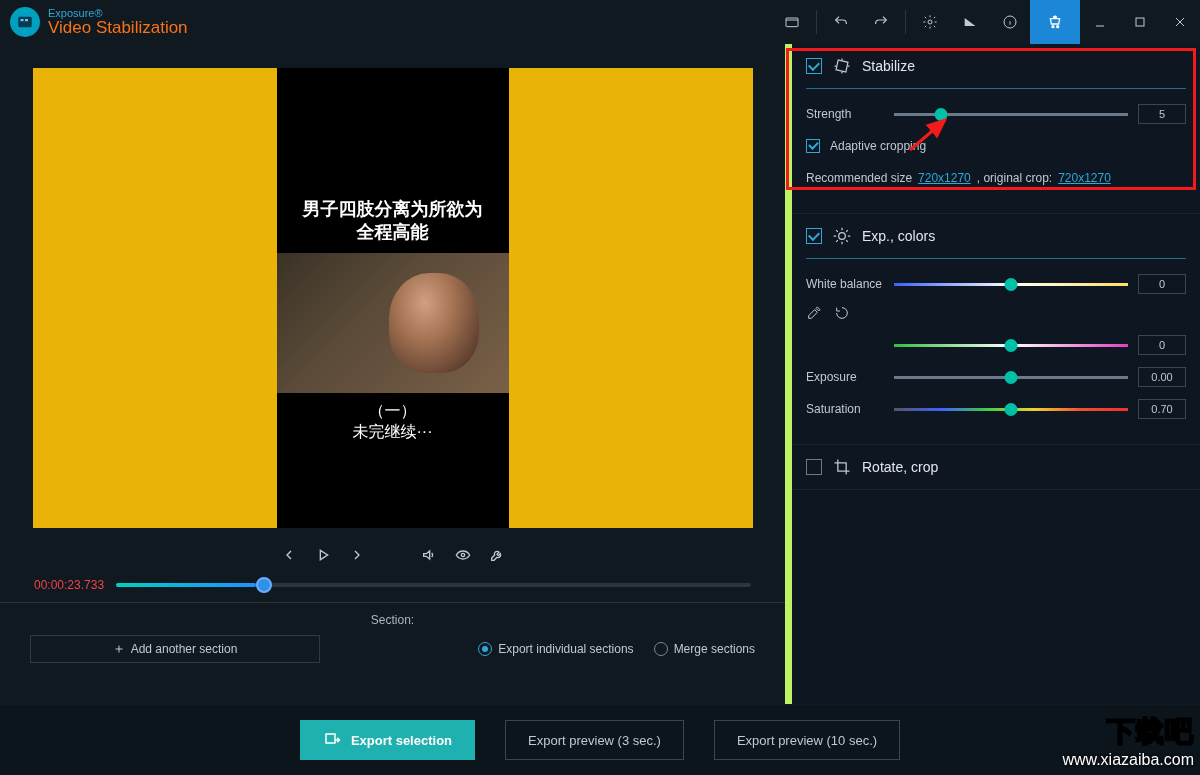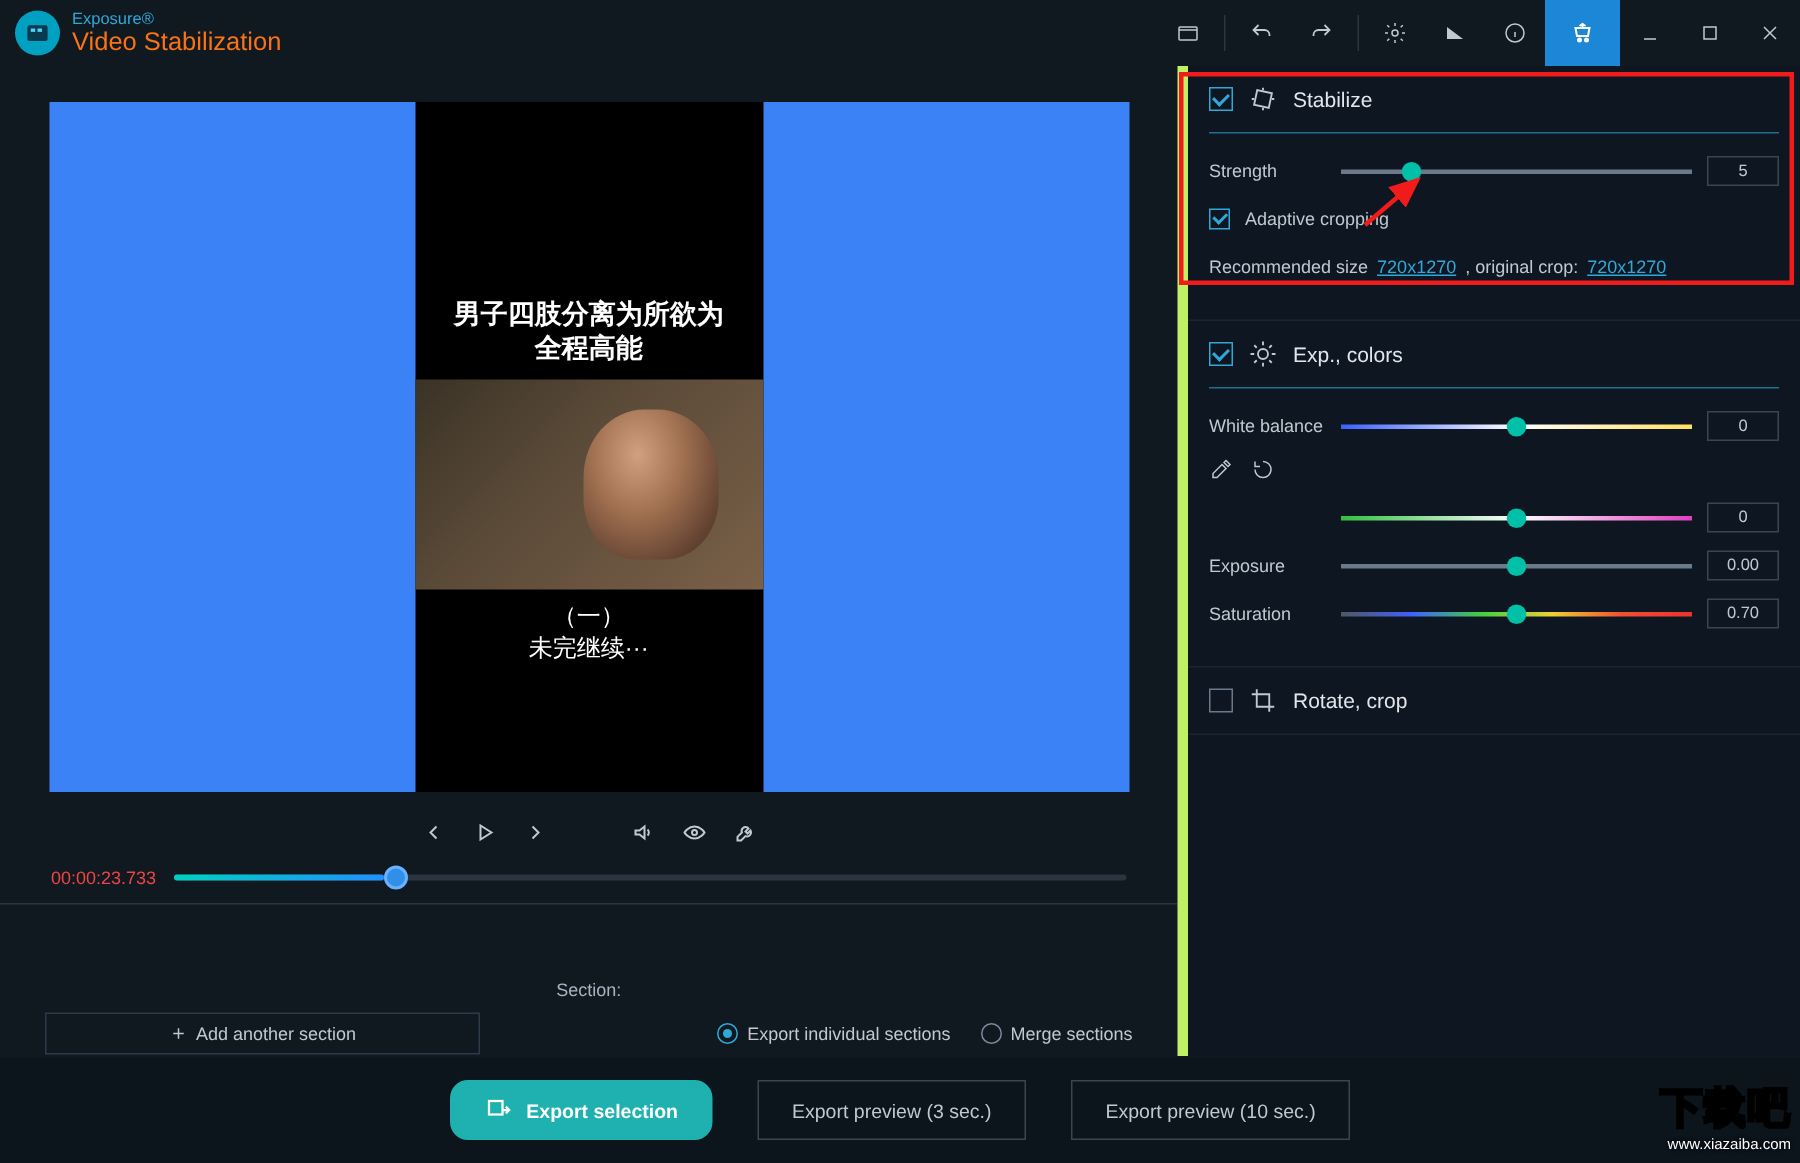--- a/index.html
+++ b/index.html
@@ -12,21 +12,21 @@
 .brand-main { font-size:17px; color:#f97316; }
 .title-right { margin-left:auto; display:flex; align-items:center; height:100%; }
 .title-btn { width:40px; height:44px; display:flex; align-items:center; justify-content:center; color:#c0c8d0; cursor:pointer; }
 .title-btn svg { width:16px; height:16px; }
 .title-btn.cart { background:#1b87d6; width:50px; }
 .title-sep { width:1px; height:24px; background:#2a3540; margin:0 4px; }
 
 .main { display:flex; height:660px; }
 .left { width:785px; display:flex; flex-direction:column; }
 .preview { flex:0 0 auto; height:490px; background:#101820; display:flex; align-items:center; justify-content:center; padding:18px 30px 0; }
-.video-box { width:720px; height:460px; background:#3b82f6; display:flex; align-items:center; justify-content:center; position:relative; }
+.video-box { width:720px; height:460px; background:#eab308; display:flex; align-items:center; justify-content:center; position:relative; }
 .video-inner { width:232px; height:460px; background:#000; position:relative; display:flex; flex-direction:column; align-items:center; justify-content:flex-start; color:#fff; text-align:center; }
 .vtext1 { font-size:18px; font-weight:600; margin-top:130px; line-height:1.3; }
 .vtext2 { font-size:18px; font-weight:600; line-height:1.3; }
 .vface { width:232px; height:140px; background:linear-gradient(135deg,#3a3226 0%,#5a4a38 40%,#7a6048 100%); margin-top:8px; position:relative; overflow:hidden; }
 .vface::after{ content:""; position:absolute; right:30px; top:20px; width:90px; height:100px; background:radial-gradient(ellipse at 40% 30%, #d0a080 0%, #a07050 40%, #604030 80%); border-radius:45% 45% 40% 40%; }
 .vglasses{ position:absolute; right:38px; top:45px; width:70px; height:18px; }
 .vglasses::before,.vglasses::after{ content:""; position:absolute; width:26px; height:16px; border:2px solid #222; border-radius:4px; background:rgba(80,60,40,.3); top:0; }
 .vglasses::before{ left:0 } .vglasses::after{ right:0 }
 .vtext3 { font-size:16px; margin-top:8px; }
 .vtext4 { font-size:16px; }
@@ -35,21 +35,21 @@
 .controls .ctrl { color:#c0c8d0; cursor:pointer; display:flex; align-items:center; }
 .controls svg { width:16px; height:16px; stroke:#c0c8d0; fill:none; stroke-width:2; }
 
 .timeline { display:flex; align-items:center; padding:6px 34px 10px; gap:12px; }
 .time { font-size:12px; color:#ef4444; min-width:70px;text-align:right; }
 .track { flex:1; height:4px; background:#2a3540; position:relative; border-radius:2px; }
 .track-fill { position:absolute; left:0; top:0; height:4px; background:linear-gradient(90deg,#00d0c0,#2090ff); border-radius:2px; }
 .track-thumb { position:absolute; top:-6px; width:16px; height:16px; border-radius:50%; background:#3090e8; border:2px solid #6ab0ff; }
 
 .section-area { border-top:1px solid #2a3540; padding:10px 30px 0; }
-.section-label { text-align:center; font-size:12px; color:#aab4c0; margin-bottom:8px;margin-top:40px; }
+.section-label { text-align:center; font-size:12px; color:#aab4c0; margin-bottom:8px; }
 .section-row { display:flex; align-items:center; gap:24px; }
 .add-section-btn { flex:0 0 290px; height:28px; border:1px solid #2a3a48; display:flex; align-items:center; justify-content:center; gap:6px; font-size:12px; color:#c0c8d0; cursor:pointer; }
 .radio-group { display:flex; align-items:center; gap:20px; margin-left:auto; font-size:12px; }
 .radio { display:flex; align-items:center; gap:6px; cursor:pointer; }
 .radio-dot { width:14px; height:14px; border:1.5px solid #7a8a9a; border-radius:50%; display:flex; align-items:center; justify-content:center; }
 .radio.sel .radio-dot { border-color:#2fa8d8; }
 .radio.sel .radio-dot::after { content:""; width:6px; height:6px; background:#2fa8d8; border-radius:50%; }
 
 .right { flex:1; background:#0e1721; border-left:7px solid #bef264; padding:0; }
 .panel { border-bottom:1px solid #1a2430; }
@@ -75,26 +75,26 @@
 .small-chk.on::after { content:""; width:7px; height:4px; border-left:2px solid #2fa8d8; border-bottom:2px solid #2fa8d8; transform:rotate(-45deg) translate(1px,-1px); }
 .link { color:#2fa8d8; text-decoration:underline; cursor:pointer; }
 .eyedrop-row { display:flex; gap:12px; margin:8px 0 4px; }
 .eyedrop-row svg { width:16px; height:16px; stroke:#c0c8d0; fill:none; stroke-width:1.5; }
 
 .highlight-box { position:absolute; border:3px solid #f21b1b; pointer-events:none; }
 .arrow { position:absolute; pointer-events:none; }
 
 .footer { position:absolute; left:0; bottom:0; width:1200px; height:70px; background:#0c141c; display:flex; align-items:center; justify-content:center; gap:30px; }
 .export-btn { height:40px; padding:0 22px; display:flex; align-items:center; gap:10px; font-size:13px; cursor:pointer; border:1px solid #3a4550; color:#c0c8d0; }
-.export-btn.primary { background:#1fb0b0; border-color:#1fb0b0; color:#fff; font-weight:600;border-radius:12px; }
+.export-btn.primary { background:#1fb0b0; border-color:#1fb0b0; color:#fff; font-weight:600; }
 .export-btn svg { width:18px; height:18px; }
 
 .watermark { position:absolute; right:6px; bottom:6px; text-align:right; pointer-events:none; }
 .watermark .big { font-size:28px; font-weight:900; color:#fff; -webkit-text-stroke:2px #000; letter-spacing:1px; }
-.watermark .url { font-size:10px; color:#fff; text-shadow:0 0 3px #000; }
+.watermark .url { font-size:16px; color:#fff; text-shadow:0 0 3px #000; }
 </style>
 </head>
 <body>
 
 <div class="titlebar">
   <div class="logo">
     <svg viewBox="0 0 24 24">
         <rect x="3" y="5" width="18" height="14" rx="2" fill="#0a3a50"></rect>
         <rect x="6" y="8" width="4" height="3" fill="#50d0ff"></rect>
         <rect x="12" y="8" width="4" height="3" fill="#50d0ff"></rect>

